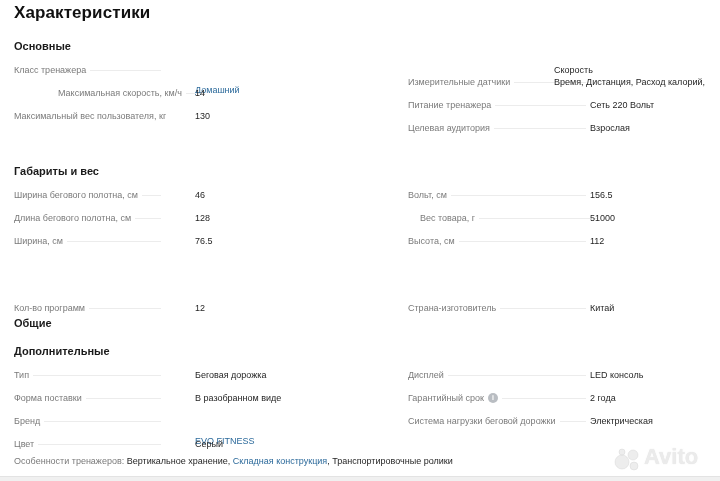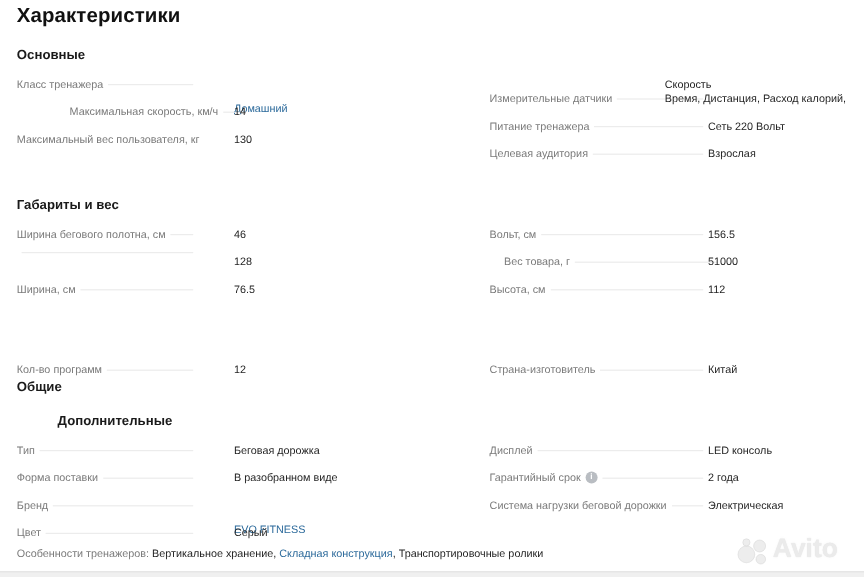--- a/index.html
+++ b/index.html
@@ -98,20 +98,21 @@
 </div>
 
 <div class="section-title" style="top:165px;">Габариты и вес</div>
 
 <div class="row left-col" style="top:189px;">
   <span class="lbl">Ширина беговогo полотна, см</span>
   <span class="leader"></span>
   <span class="val">46</span>
 </div>
 <div class="row left-col" style="top:212px;">
+  <span class="lbl">Длина беговогo полотна, см</span>
   <span class="leader"></span>
   <span class="val">128</span>
 </div>
 <div class="row left-col" style="top:235px;">
   <span class="lbl">Ширина, см</span>
   <span class="leader"></span>
   <span class="val">76.5</span>
 </div>
 
 <div class="row right-col" style="top:189px;">
@@ -136,21 +137,21 @@
   <span class="lbl">Кол-во программ</span>
   <span class="leader"></span>
   <span class="val">12</span>
 </div>
 <div class="row right-col" style="top:302px;">
   <span class="lbl">Страна-изготовитель</span>
   <span class="leader"></span>
   <span class="val">Китай</span>
 </div>
 
-<div class="section-title" style="top:345px;margin-left:34px;">Дополнительные</div>
+<div class="section-title" style="top:345px;">Дополнительные</div>
 
 <div class="row left-col" style="top:369px;">
   <span class="lbl">Тип</span>
   <span class="leader"></span>
   <span class="val">Беговая дорожка</span>
 </div>
 <div class="row left-col" style="top:392px;">
   <span class="lbl">Форма поставки</span>
   <span class="leader"></span>
   <span class="val">В разобранном виде</span>

